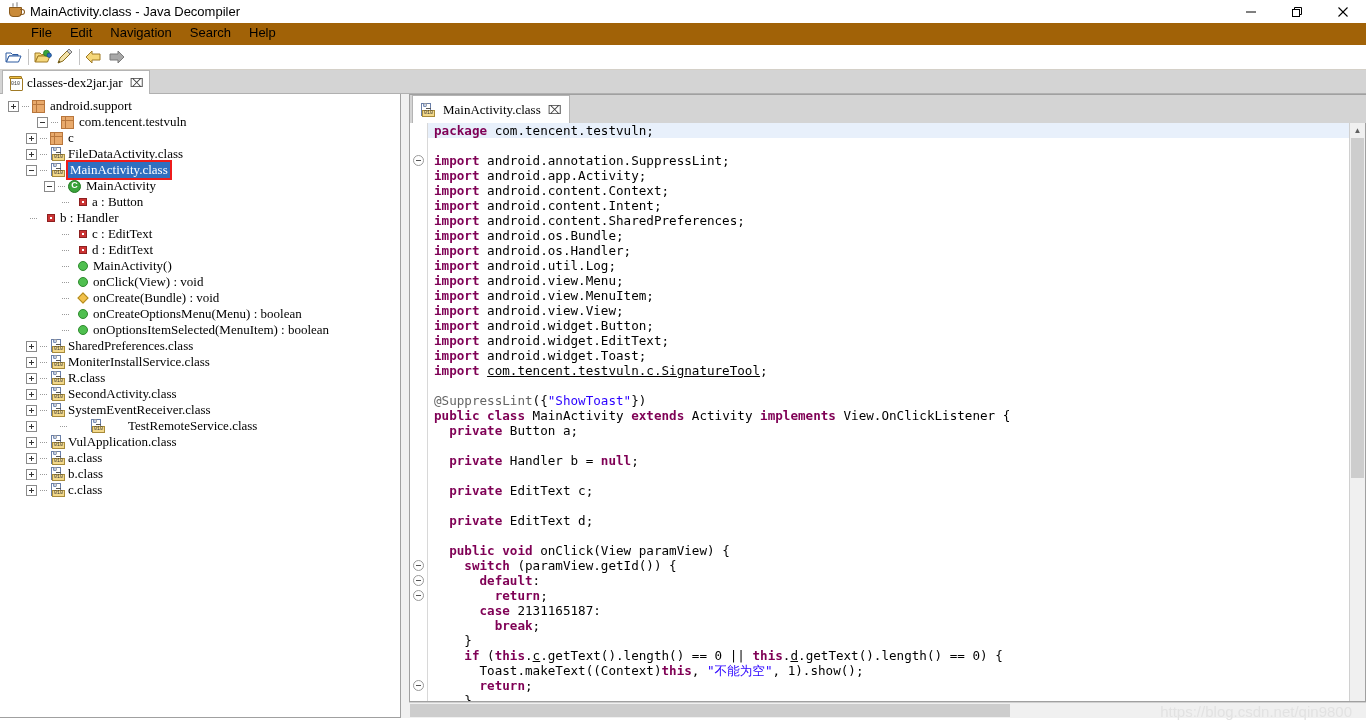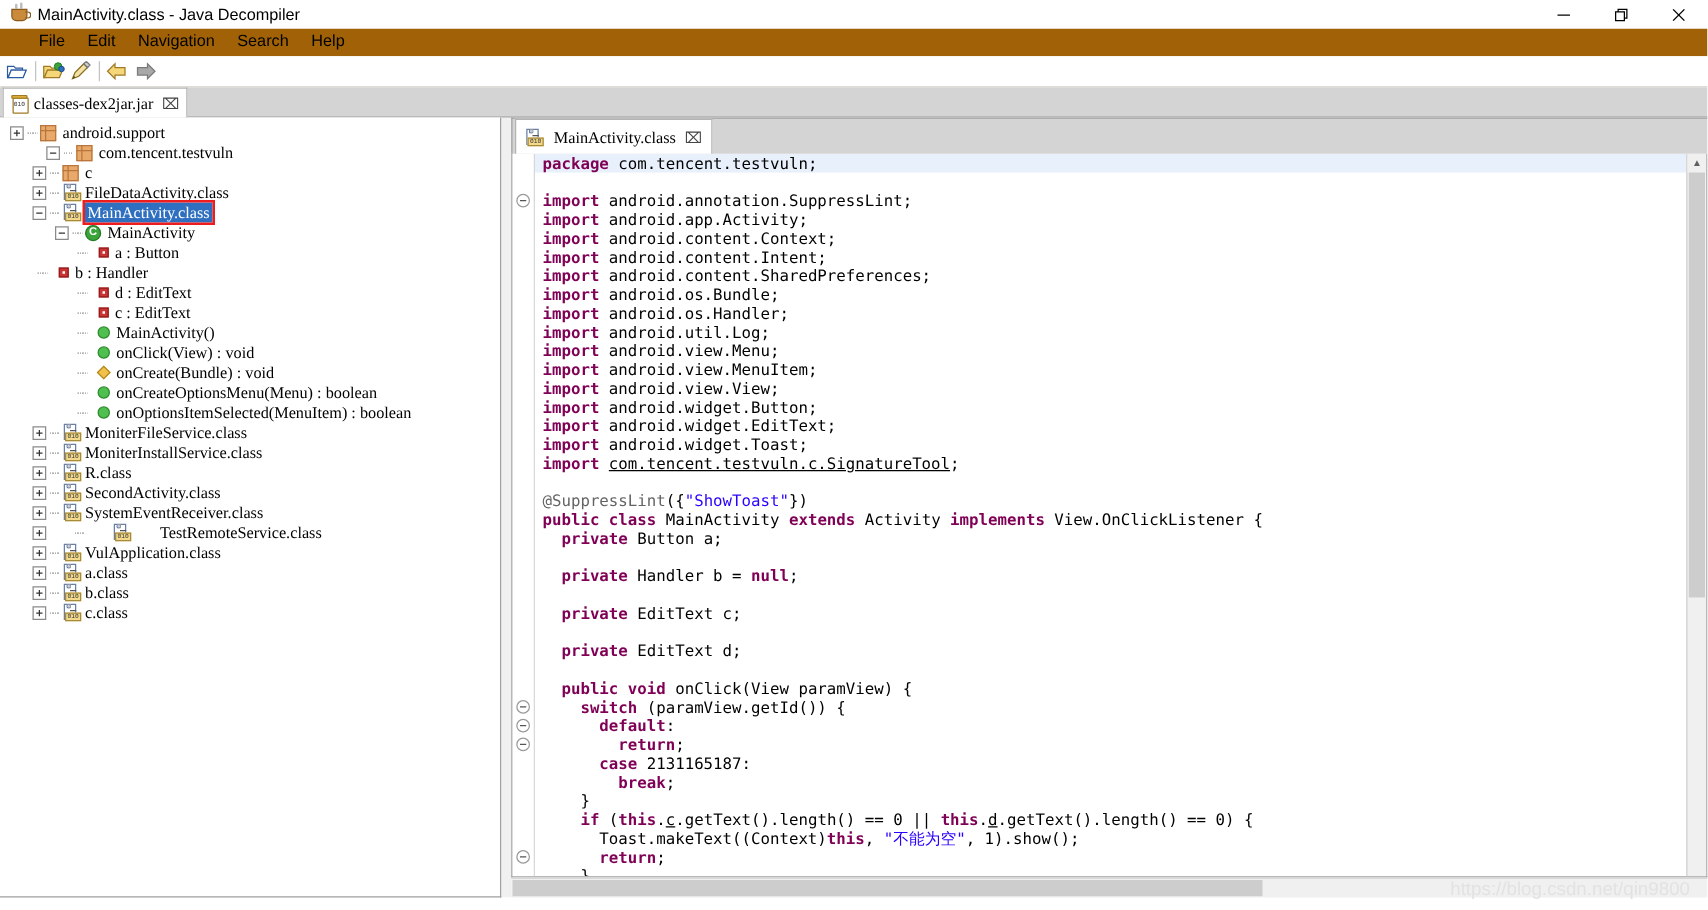--- a/index.html
+++ b/index.html
@@ -265,27 +265,27 @@
           <div class="row" style="padding-left: 30px;">
             <span class="dots"></span>
             <span style="width: 4px; flex: 0 0 auto;"></span>
             <span class="f-ic"></span>
             <span class="label">b : Handler</span>
           </div>
           <div class="row" style="padding-left: 62px;">
             <span class="dots"></span>
             <span style="width: 4px; flex: 0 0 auto;"></span>
             <span class="f-ic"></span>
+            <span class="label">c : EditText</span>
+          </div>
+          <div class="row" style="padding-left: 62px;">
+            <span class="dots"></span>
+            <span style="width: 4px; flex: 0 0 auto;"></span>
+            <span class="f-ic"></span>
             <span class="label">d : EditText</span>
-          </div>
-          <div class="row" style="padding-left: 62px;">
-            <span class="dots"></span>
-            <span style="width: 4px; flex: 0 0 auto;"></span>
-            <span class="f-ic"></span>
-            <span class="label">c : EditText</span>
           </div>
           <div class="row" style="padding-left: 62px;">
             <span class="dots"></span>
             <span style="width: 4px; flex: 0 0 auto;"></span>
             <span class="m-ic"></span>
             <span class="label">MainActivity()</span>
           </div>
           <div class="row" style="padding-left: 62px;">
             <span class="dots"></span>
             <span style="width: 4px; flex: 0 0 auto;"></span>
@@ -311,21 +311,21 @@
             <span class="label">onOptionsItemSelected(MenuItem) : boolean</span>
           </div>
           <div class="row" style="padding-left: 26px;">
             <span class="exp plus"></span>
             <span class="dots"></span>
             <span class="cls-ic">
               <span class="pg"></span>
               <span class="fold"></span>
               <span class="num">010</span>
             </span>
-            <span class="label">MoniterFileService.class</span>
+            <span class="label">SharedPreferences.class</span>
           </div>
           <div class="row" style="padding-left: 26px;">
             <span class="exp plus"></span>
             <span class="dots"></span>
             <span class="cls-ic">
               <span class="pg"></span>
               <span class="fold"></span>
               <span class="num">010</span>
             </span>
             <span class="label">MoniterInstallService.class</span>

